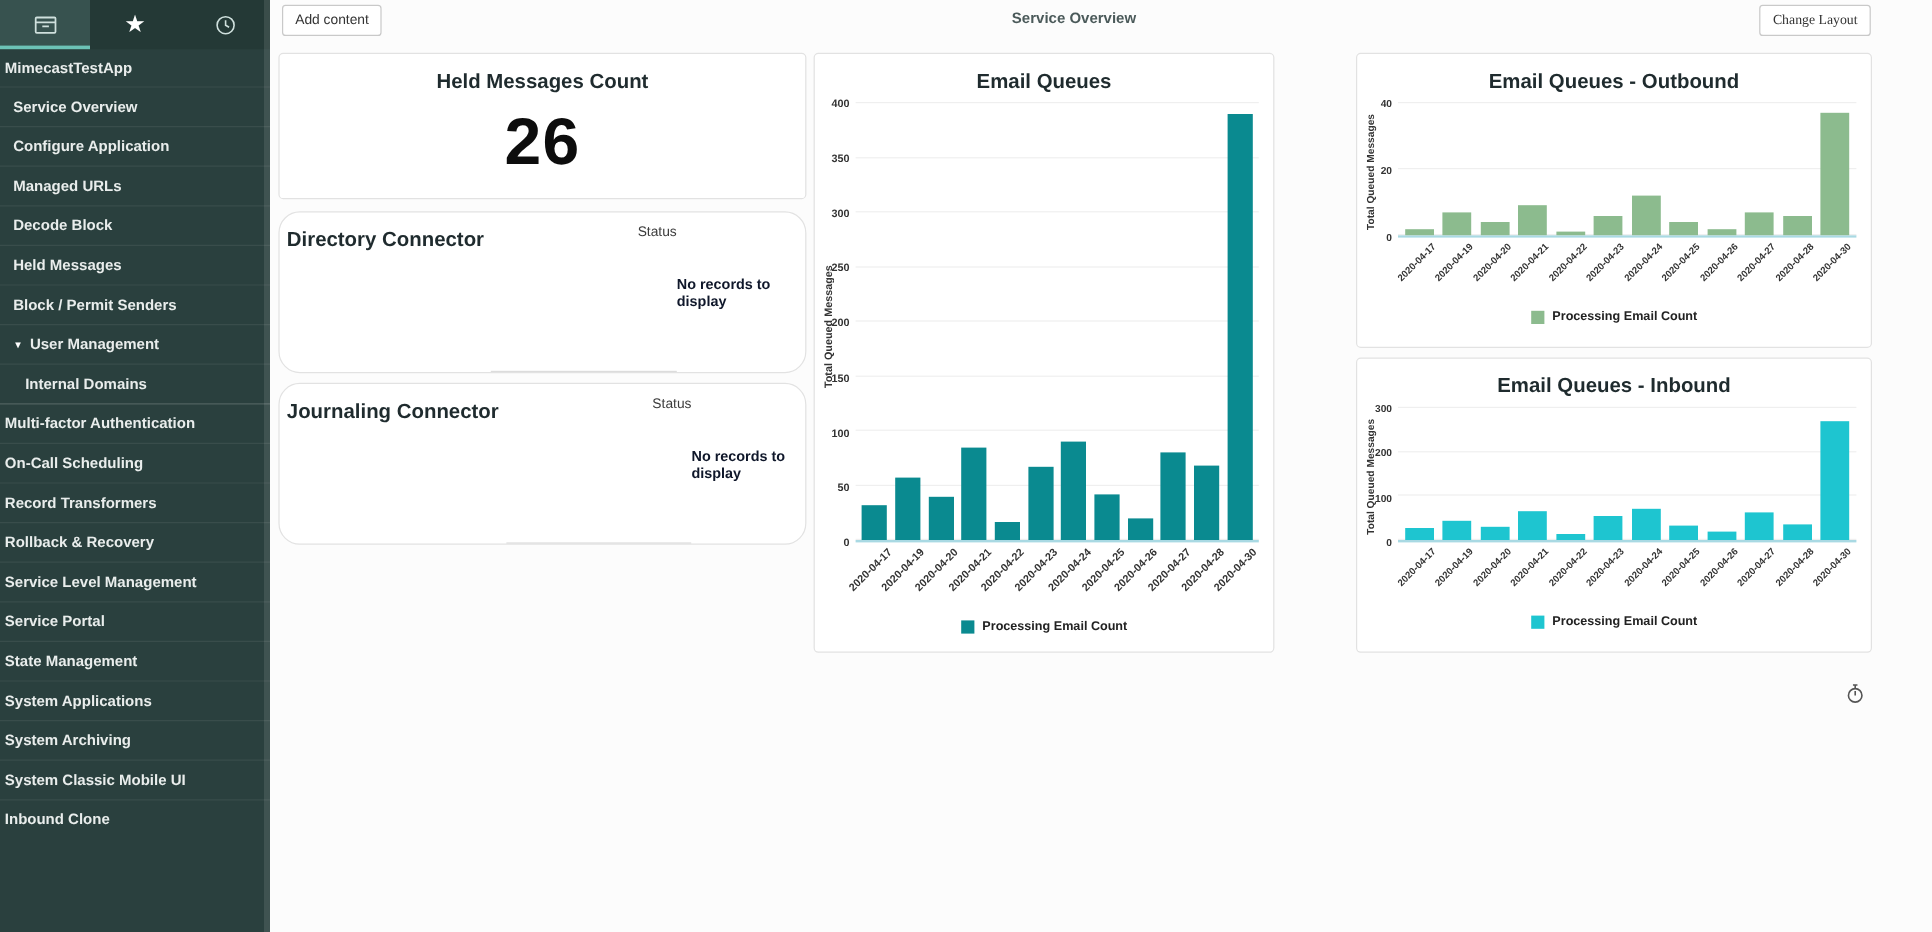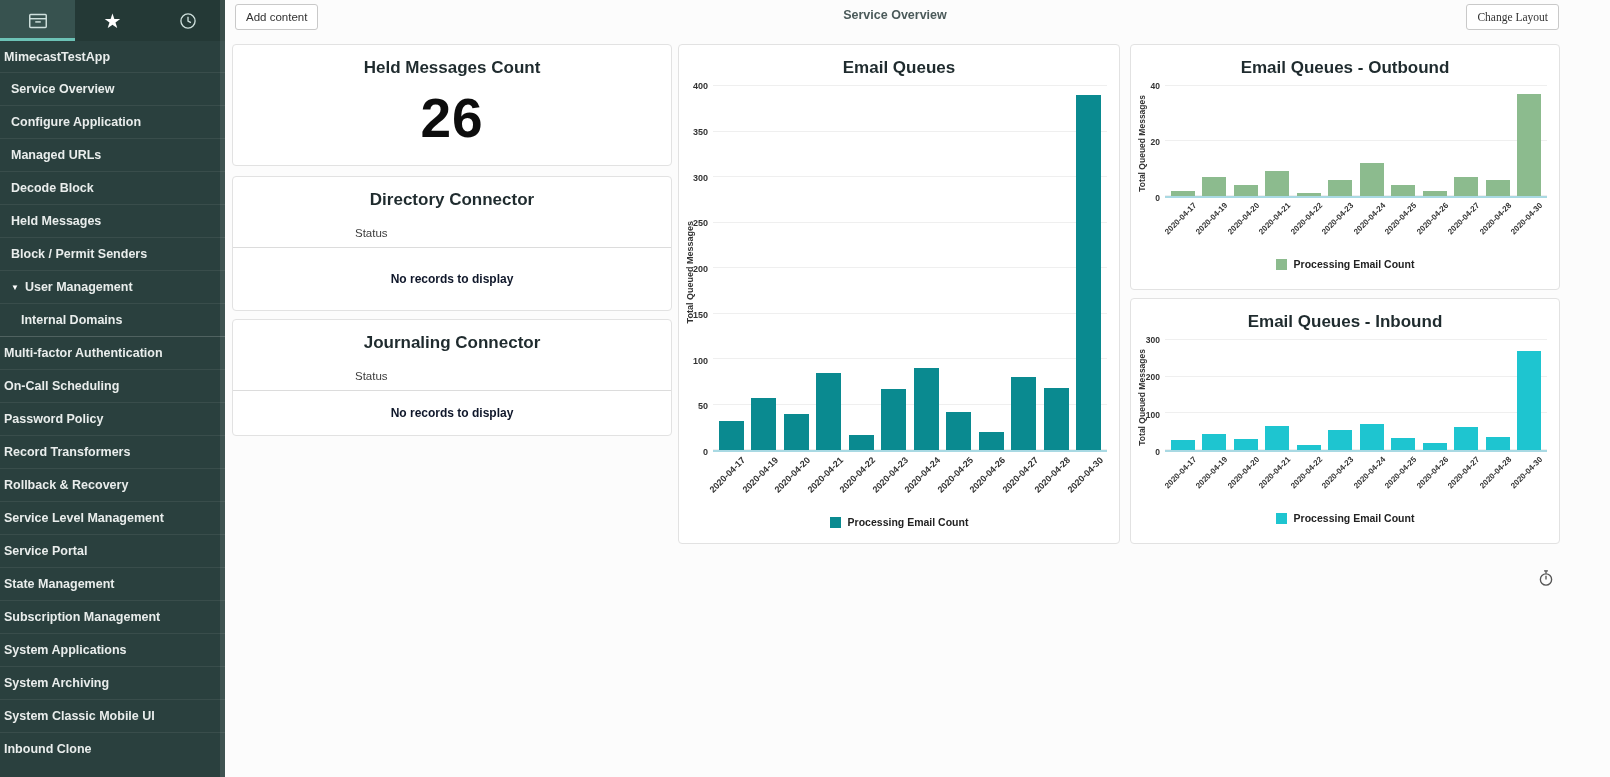--- a/index.html
+++ b/index.html
@@ -57,34 +57,34 @@
   #btn-add { left: 235px; }
   #btn-layout { right: 51px; font-family: Liberation Serif, serif; }
 
   
   .card {
     position: absolute; background: #fff; border: 1px solid #e2e2e2;
     border-radius: 4px;
   }
   #card-held       { left: 232px;  top: 44px;  width: 440px; height: 122px; }
   #card-directory  { left: 232px;  top: 176px; width: 440px; height: 135px; }
-  #card-journaling { left: 232px;  top: 319px; width: 440px; height: 117px; }
-  #card-queues     { left: 678px;  top: 44px;  width: 442px; height: 500px; --plot-h: 366px; --xaxis-h: 52px; }
+  #card-journaling { left: 232px;  top: 319px; width: 440px; height: 135px; }
+  #card-queues     { left: 678px;  top: 44px;  width: 384px; height: 500px; --plot-h: 366px; --xaxis-h: 52px; }
   #card-outbound   { left: 1130px; top: 44px;  width: 430px; height: 246px; --plot-h: 112px; --xaxis-h: 50px; }
   #card-inbound    { left: 1130px; top: 298px; width: 430px; height: 246px; --plot-h: 112px; --xaxis-h: 50px; }
 
   .card-title {
     text-align: center; font-size: 17px; font-weight: 700; color: #1f2b2e;
     padding: 13px 6px 6px;
   }
   .big-value {
     text-align: center; font-size: 55px; font-weight: 700; color: #0d0d0d;
     margin-top: 2px; letter-spacing: 1px;
   }
-  .list-card { display: flex; flex-direction: column; }
+  .list-card { display: flex; flex-direction: row; border-radius: 18px; }
   .list-colhead {
     padding: 11px 0 8px 122px; font-size: 11.5px; color: #3c3c3c;
     border-bottom: 1px solid #dcdcdc;
   }
   .list-empty {
     flex: 1; display: flex; align-items: center; justify-content: center;
     font-size: 12px; font-weight: 700; color: #0f172a;
   }
 
   
@@ -193,39 +193,33 @@
       <div class="nav-row nav-sub">
         <span>Internal Domains</span>
       </div>
       <div class="nav-row nav-header section-start">
         <span>Multi-factor Authentication</span>
       </div>
       <div class="nav-row nav-header">
         <span>On-Call Scheduling</span>
       </div>
       <div class="nav-row nav-header">
-        <span>Password Policy</span>
-      </div>
-      <div class="nav-row nav-header">
         <span>Record Transformers</span>
       </div>
       <div class="nav-row nav-header">
         <span>Rollback &amp; Recovery</span>
       </div>
       <div class="nav-row nav-header">
         <span>Service Level Management</span>
       </div>
       <div class="nav-row nav-header">
         <span>Service Portal</span>
       </div>
       <div class="nav-row nav-header">
         <span>State Management</span>
-      </div>
-      <div class="nav-row nav-header">
-        <span>Subscription Management</span>
       </div>
       <div class="nav-row nav-header">
         <span>System Applications</span>
       </div>
       <div class="nav-row nav-header">
         <span>System Archiving</span>
       </div>
       <div class="nav-row nav-header">
         <span>System Classic Mobile UI</span>
       </div>

